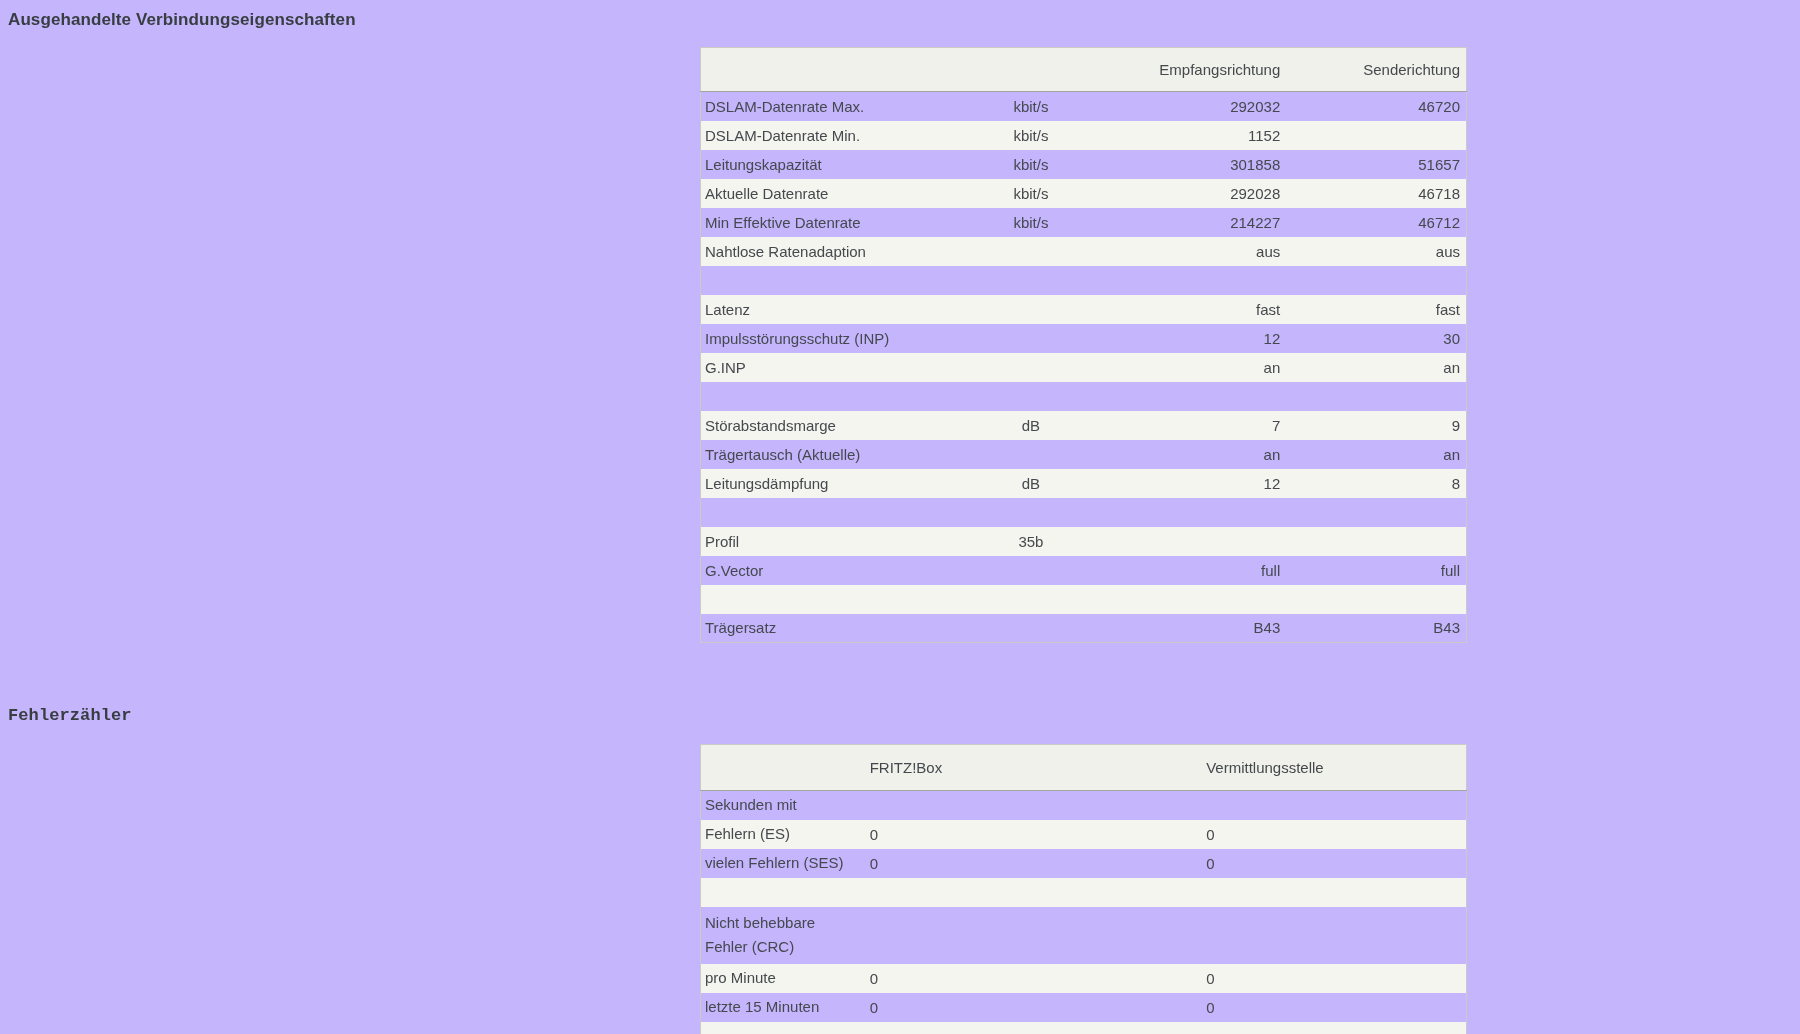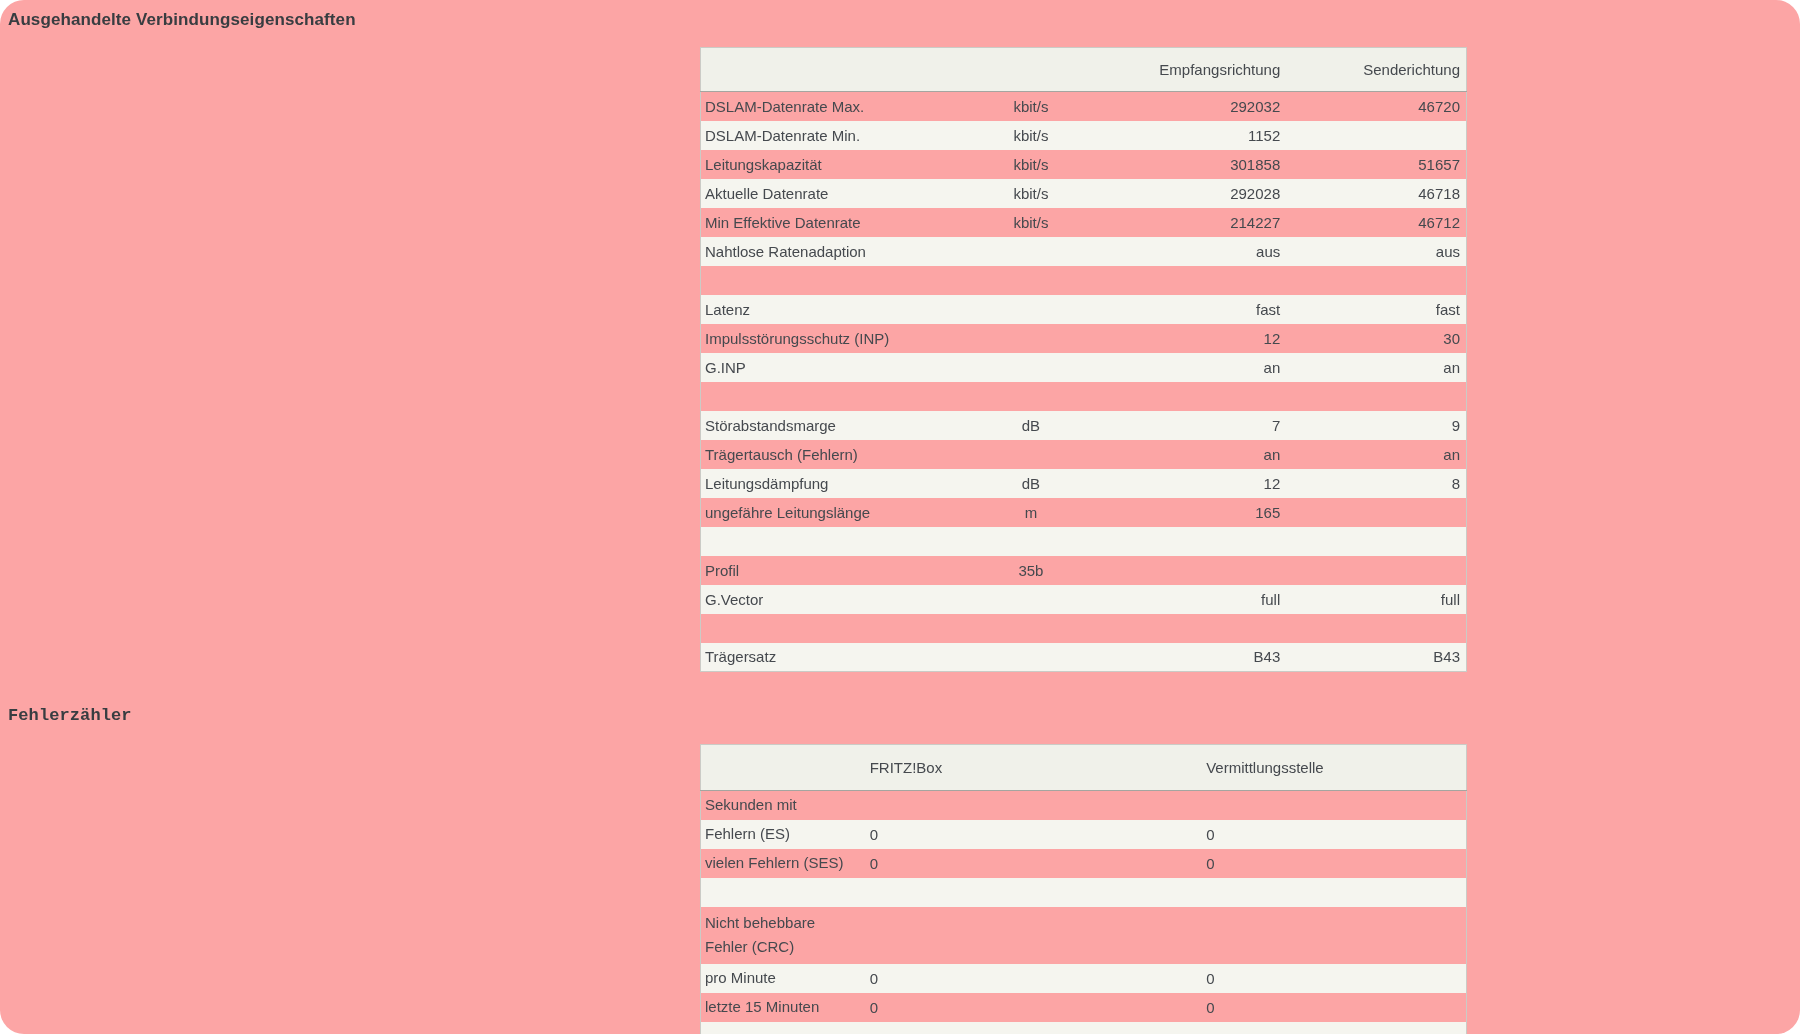--- a/index.html
+++ b/index.html
@@ -1,24 +1,23 @@
 <!DOCTYPE html>
 <html style="--header-bg: #f0f1ea; --stripe-bg: #f5f5ef; --table-border: #cbcbc6; --header-rule: #a5a5a0; --text: #45494e; --title: #383d41;"><head>
 <meta charset="utf-8">
 <style>
   html, body { margin: 0; padding: 0; }
   .page {
     position: relative;
     width: 1800px;
     height: 1034px;
-    background: #fca5a5;
+    background: #c4b5fd;
     overflow: hidden;
     font-family: "Liberation Sans", sans-serif;
     color: var(--text, #45494e);
-    border-radius: 24px;
   }
   .section-title {
     position: absolute;
     left: 8px;
     margin: 0;
     font-size: 17px;
     font-weight: bold;
     letter-spacing: 0.1px;
     color: var(--title, #383d41);
     white-space: nowrap;
@@ -156,36 +155,30 @@
           <td class="c-rx"></td>
           <td class="c-tx"></td>
         </tr>
         <tr>
           <td class="c-label">Störabstandsmarge</td>
           <td class="c-unit">dB</td>
           <td class="c-rx">7</td>
           <td class="c-tx">9</td>
         </tr>
         <tr>
-          <td class="c-label">Trägertausch (Fehlern)</td>
+          <td class="c-label">Trägertausch (Aktuelle)</td>
           <td class="c-unit"></td>
           <td class="c-rx">an</td>
           <td class="c-tx">an</td>
         </tr>
         <tr>
           <td class="c-label">Leitungsdämpfung</td>
           <td class="c-unit">dB</td>
           <td class="c-rx">12</td>
           <td class="c-tx">8</td>
-        </tr>
-        <tr>
-          <td class="c-label">ungefähre Leitungslänge</td>
-          <td class="c-unit">m</td>
-          <td class="c-rx">165</td>
-          <td class="c-tx"></td>
         </tr>
         <tr>
           <td class="c-label"></td>
           <td class="c-unit"></td>
           <td class="c-rx"></td>
           <td class="c-tx"></td>
         </tr>
         <tr>
           <td class="c-label">Profil</td>
           <td class="c-unit">35b</td>

